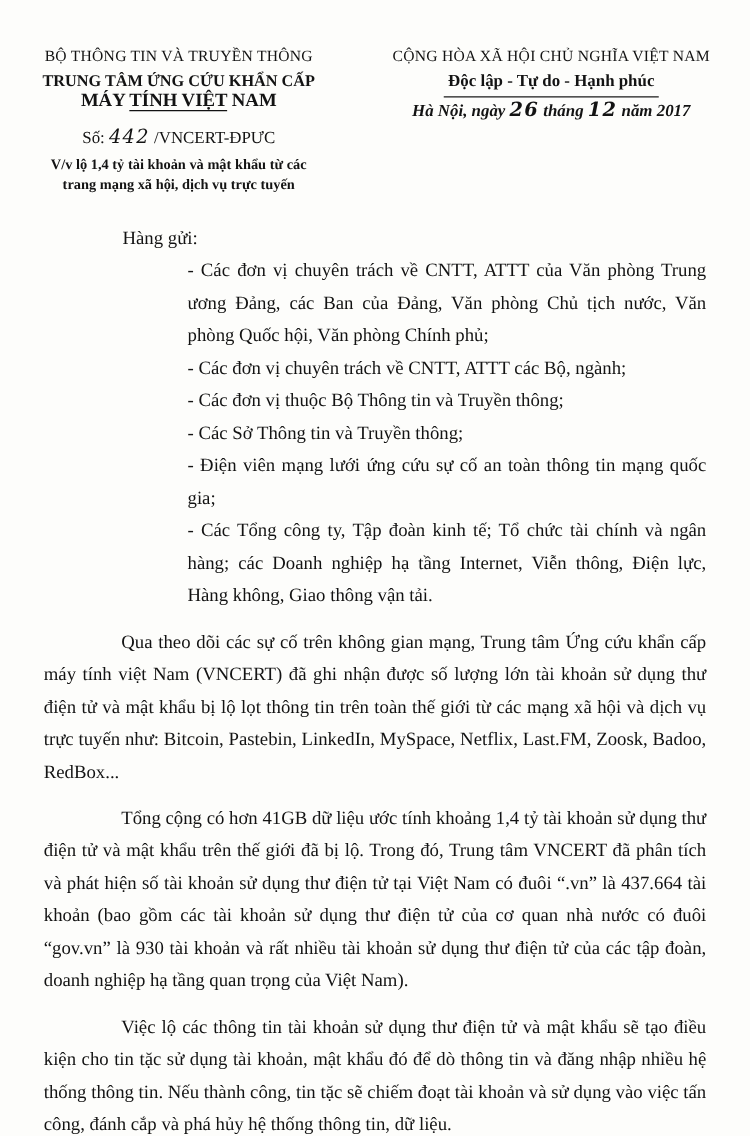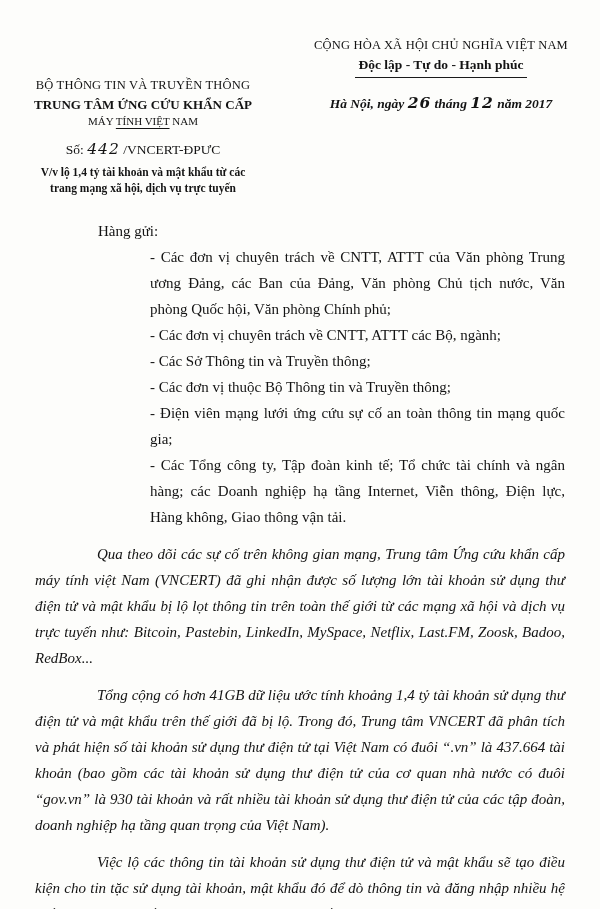--- a/index.html
+++ b/index.html
@@ -16,30 +16,29 @@
   
   .header {
     display:flex;
     padding-top:38px;
   }
   .header-left {
     width:47%;
     text-align:center;
     padding-left:4px;
     box-sizing:border-box;
-    margin-top:40px;
   }
   .header-right {
     width:53%;
     text-align:center;
     box-sizing:border-box;
   }
   .org-parent { font-size:12.5px; letter-spacing:.2px; }
   .org-name   { font-size:13px; font-weight:bold; margin-top:3px; line-height:17px; }
-  .org-name-line2 { font-size:11px; font-weight:normal; line-height:17px; }
+  .org-name-line2 { font-size:15px; font-weight:bold; line-height:17px; }
   .uline { text-decoration:underline; text-underline-offset:3px; }
   .doc-number { margin-top:10px; font-size:13.5px; }
   .handwritten {
     font-family:"DejaVu Serif", serif;
     font-style:italic;
     font-size:1.15em;
     letter-spacing:1px;
     text-align:right;
   }
   .doc-subject {
@@ -49,21 +48,20 @@
     line-height:16px;
   }
   .nation-line1 { font-size:12.5px; font-weight:normal; letter-spacing:.2px; }
   .nation-line2 { font-size:13.5px; font-weight:bold; margin-top:4px; }
   .nation-divider {
     width:172px; height:0;
     border-top:1.4px solid #1a1a1a;
     margin:4px auto 0 auto;
   }
   .date-line {
-    margin-top:15px;
     font-size:13.5px;
     font-weight:bold;
     font-style:italic;
   }
   
   .body-text {
     padding:0 35px;
     font-size:15px;
     line-height:26px;
   }
@@ -73,21 +71,20 @@
   }
   .recipients {
     margin-left:115px;
     text-align:justify;
   }
   .recipient-item { text-align:justify; }
   .body-paragraph {
     margin-top:11px;
     text-indent:62px;
     text-align:justify;
-    font-style:italic;
   }
 </style>
 </head>
 <body>
 
 <div class="page">
 
   <div class="header">
 
     <div class="header-left">
@@ -110,22 +107,22 @@
 
   </div>
 
   <div class="body-text">
 
     <div class="salutation">Hàng gửi:</div>
 
     <div class="recipients">
       <div class="recipient-item">- Các đơn vị chuyên trách về CNTT, ATTT của Văn phòng Trung ương Đảng, các Ban của Đảng, Văn phòng Chủ tịch nước, Văn phòng Quốc hội, Văn phòng Chính phủ;</div>
       <div class="recipient-item">- Các đơn vị chuyên trách về CNTT, ATTT các Bộ, ngành;</div>
+      <div class="recipient-item">- Các đơn vị thuộc Bộ Thông tin và Truyền thông;</div>
       <div class="recipient-item">- Các Sở Thông tin và Truyền thông;</div>
-      <div class="recipient-item">- Các đơn vị thuộc Bộ Thông tin và Truyền thông;</div>
       <div class="recipient-item">- Điện viên mạng lưới ứng cứu sự cố an toàn thông tin mạng quốc gia;</div>
       <div class="recipient-item">- Các Tổng công ty, Tập đoàn kinh tế; Tổ chức tài chính và ngân hàng; các Doanh nghiệp hạ tầng Internet, Viễn thông, Điện lực, Hàng không, Giao thông vận tải.</div>
     </div>
 
     <div class="body-paragraph">Qua theo dõi các sự cố trên không gian mạng, Trung tâm Ứng cứu khẩn cấp máy tính việt Nam (VNCERT) đã ghi nhận được số lượng lớn tài khoản sử dụng thư điện tử và mật khẩu bị lộ lọt thông tin trên toàn thế giới từ các mạng xã hội và dịch vụ trực tuyến như: Bitcoin, Pastebin, LinkedIn, MySpace, Netflix, Last.FM, Zoosk, Badoo, RedBox...</div>
     <div class="body-paragraph">Tổng cộng có hơn 41GB dữ liệu ước tính khoảng 1,4 tỷ tài khoản sử dụng thư điện tử và mật khẩu trên thế giới đã bị lộ. Trong đó, Trung tâm VNCERT đã phân tích và phát hiện số tài khoản sử dụng thư điện tử tại Việt Nam có đuôi “.vn” là 437.664 tài khoản (bao gồm các tài khoản sử dụng thư điện tử của cơ quan nhà nước có đuôi “gov.vn” là 930 tài khoản và rất nhiều tài khoản sử dụng thư điện tử của các tập đoàn, doanh nghiệp hạ tầng quan trọng của Việt Nam).</div>
     <div class="body-paragraph">Việc lộ các thông tin tài khoản sử dụng thư điện tử và mật khẩu sẽ tạo điều kiện cho tin tặc sử dụng tài khoản, mật khẩu đó để dò thông tin và đăng nhập nhiều hệ thống thông tin. Nếu thành công, tin tặc sẽ chiếm đoạt tài khoản và sử dụng vào việc tấn công, đánh cắp và phá hủy hệ thống thông tin, dữ liệu.</div>
 
   </div>
 

